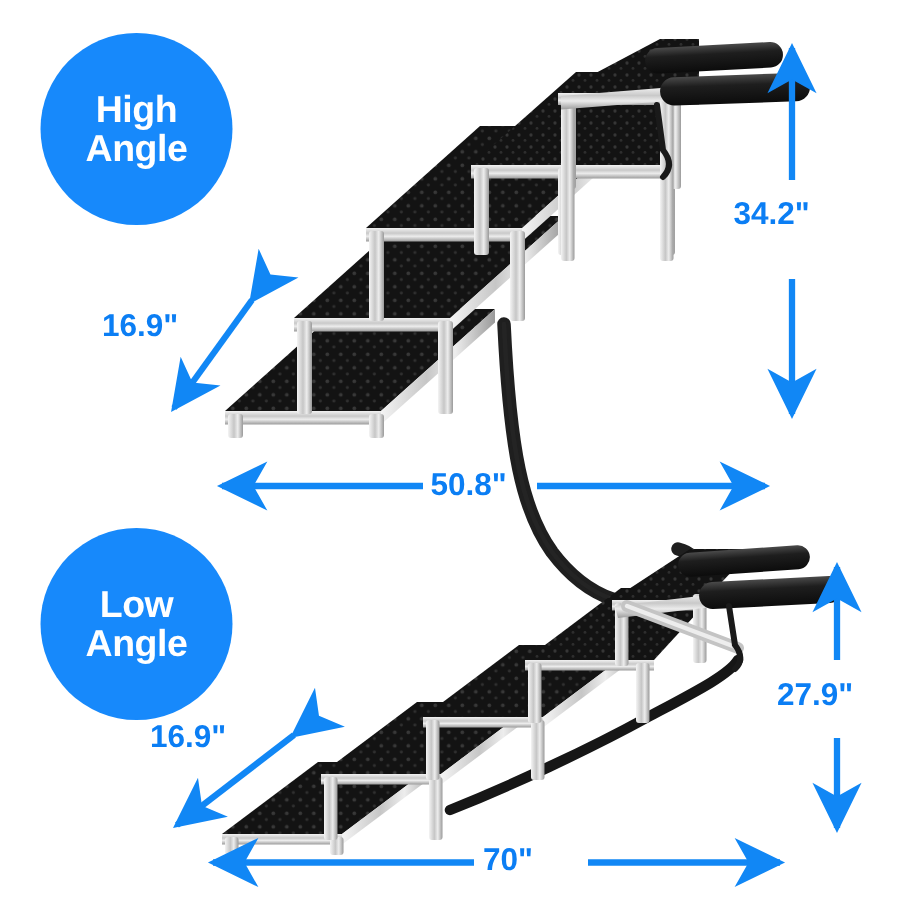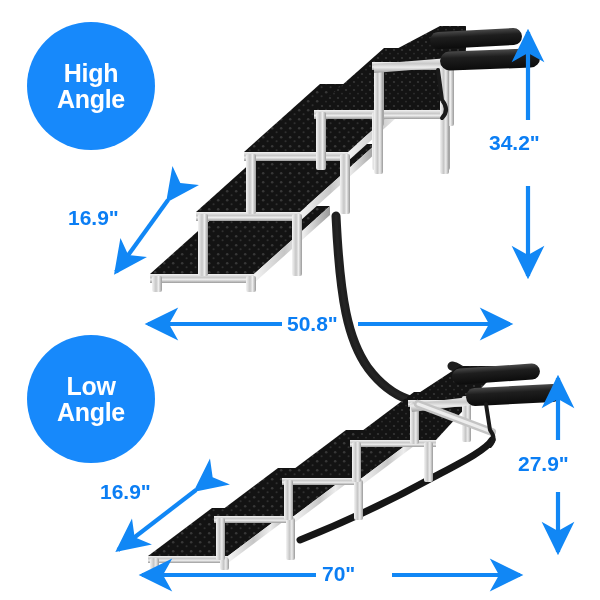--- a/index.html
+++ b/index.html
@@ -28,21 +28,21 @@
     align-items: center;
     justify-content: center;
     color: #ffffff;
     font-weight: bold;
     line-height: 1.06;
     text-align: center;
     letter-spacing: -0.3px;
   }
   .badge .l1, .badge .l2 { display: block; }
   #badge-high { left: 27px; top: 22px; width: 128px; height: 128px; font-size: 25px; }
-  #badge-low  { left: 27px; top: 335px; width: 128px; height: 128px; font-size: 25px; }
+  #badge-low  { left: 27px; top: 352px; width: 128px; height: 128px; font-size: 25px; }
 
   
   .dim-label {
     position: absolute;
     color: var(--brand-text, #0b7ef4);
     font-weight: bold;
     white-space: nowrap;
   }
   #label-depth-high { left: 68px;  top: 206px; font-size: 21px; }
   #label-height-high{ left: 489px; top: 131px; font-size: 21px; }

